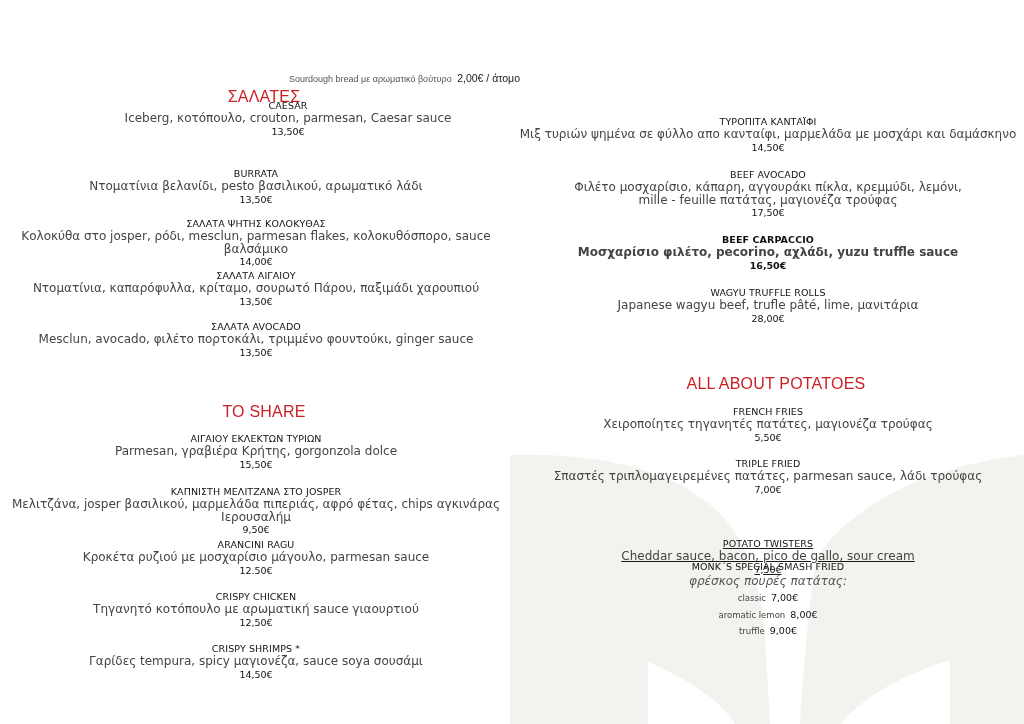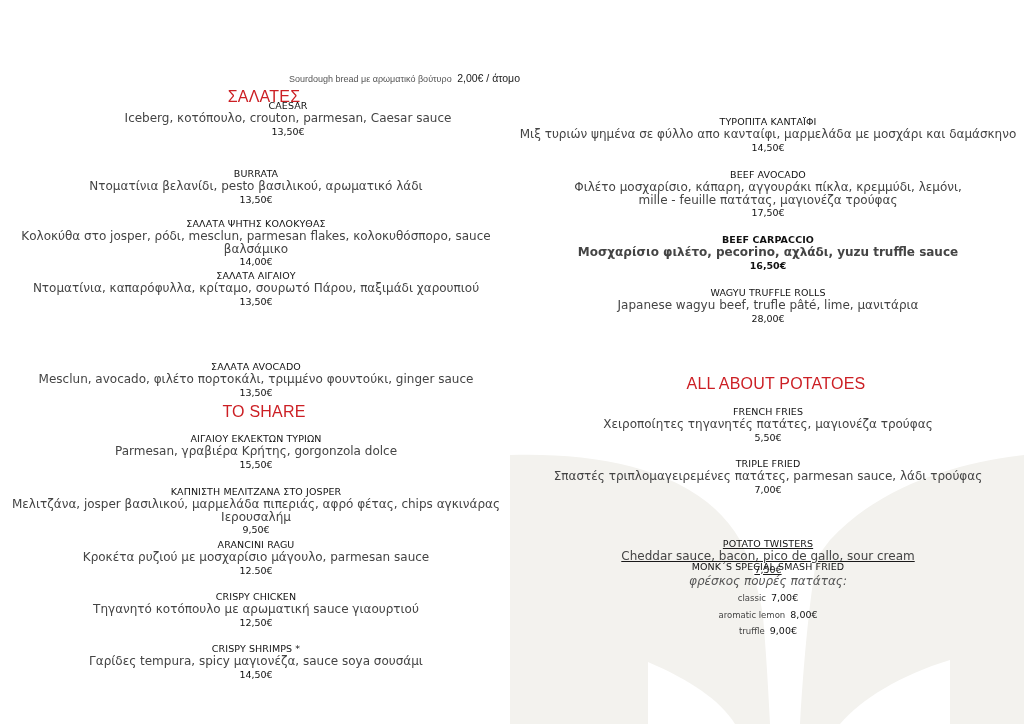--- a/index.html
+++ b/index.html
@@ -134,21 +134,21 @@
 <div class="item" style="top:218px;">
   <div class="name">ΣΑΛΑΤΑ ΨΗΤΗΣ ΚΟΛΟΚΥΘΑΣ</div>
   <div class="desc">Κολοκύθα στο josper, ρόδι, mesclun, parmesan flakes, κολοκυθόσπορο, sauce βαλσάμικο</div>
   <div class="price">14,00€</div>
 </div>
 <div class="item" style="top:270px;">
   <div class="name">ΣΑΛΑΤΑ ΑΙΓΑΙΟΥ</div>
   <div class="desc">Ντοματίνια, καπαρόφυλλα, κρίταμο, σουρωτό Πάρου, παξιμάδι χαρουπιού</div>
   <div class="price">13,50€</div>
 </div>
-<div class="item" style="top:321px;margin-top:40px;">
+<div class="item" style="top:321px;">
   <div class="name">ΣΑΛΑΤΑ AVOCADO</div>
   <div class="desc">Mesclun, avocado, φιλέτο πορτοκάλι, τριμμένο φουντούκι, ginger sauce</div>
   <div class="price">13,50€</div>
 </div>
 
 <div class="section-title" style="top:403px;">TO SHARE</div>
 
 <div class="item" style="top:433px;">
   <div class="name">ΑΙΓΑΙΟΥ ΕΚΛΕΚΤΩΝ ΤΥΡΙΩΝ</div>
   <div class="desc">Parmesan, γραβιέρα Κρήτης,  gorgonzola dolce</div>

